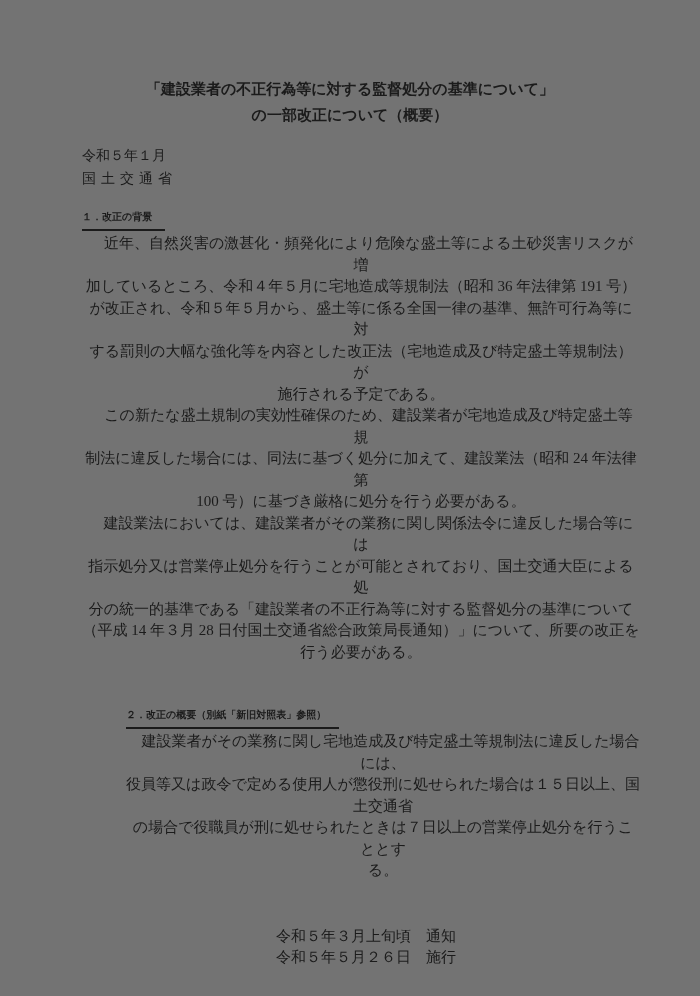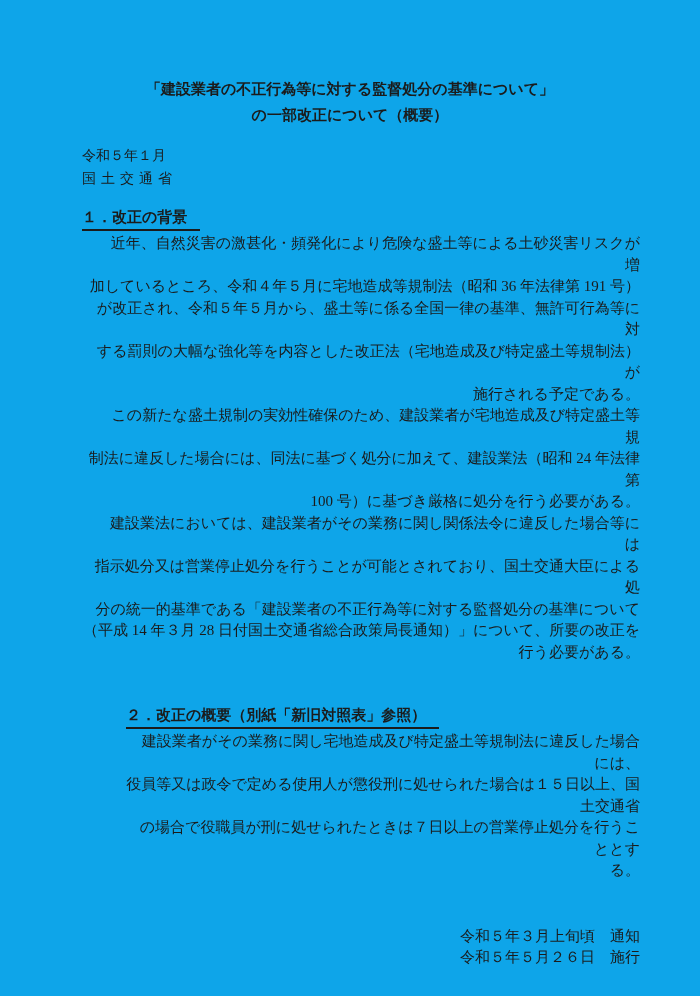--- a/index.html
+++ b/index.html
@@ -5,21 +5,21 @@
   html, body {
     margin: 0;
     padding: 0;
     background: #ffffff;
   }
   .page {
     position: relative;
     width: 700px;
     height: 996px;
     box-sizing: border-box;
-    background: #0ea5e9;
+    background: #737373;
     color: #1b1b1b;
     padding: 76px 60px 0 82px;
     overflow: hidden;
     font-family: "Liberation Serif", serif;
   }
   .doc-title {
     margin: 0 -60px 0 -82px;
     text-align: center;
     font-family: "Liberation Sans", sans-serif;
     font-weight: 700;
@@ -35,38 +35,38 @@
     line-height: 23px;
   }
   .byline .org {
     letter-spacing: 5px;
     margin-right: -5px;
   }
   .sec h2 {
     margin: 0;
     font-family: "Liberation Sans", sans-serif;
     font-weight: 700;
-    font-size: 15px;
+    font-size: 10px;
     line-height: 20px;
   }
   .hl {
     display: inline-block;
     border-bottom: 2px solid #1b1b1b;
     padding: 0 13px 2px 0;
   }
   .sec-1 { margin-top: 17px; }
   .sec-2 { margin-top: 42px; margin-left: 44px; }
   .sec-3 { margin-top: 44px; }
   .body {
     margin: 2px 0 0 0;
     font-family: "Liberation Serif", serif;
     font-size: 15px;
     line-height: 21.5px;
     white-space: pre-line;
-    text-align: right;
+    text-align: center;
   }
   .sec-3 .body {
     padding-left: 10px;
   }
 </style>
 </head>
 <body>
 
 <div class="page">
 

